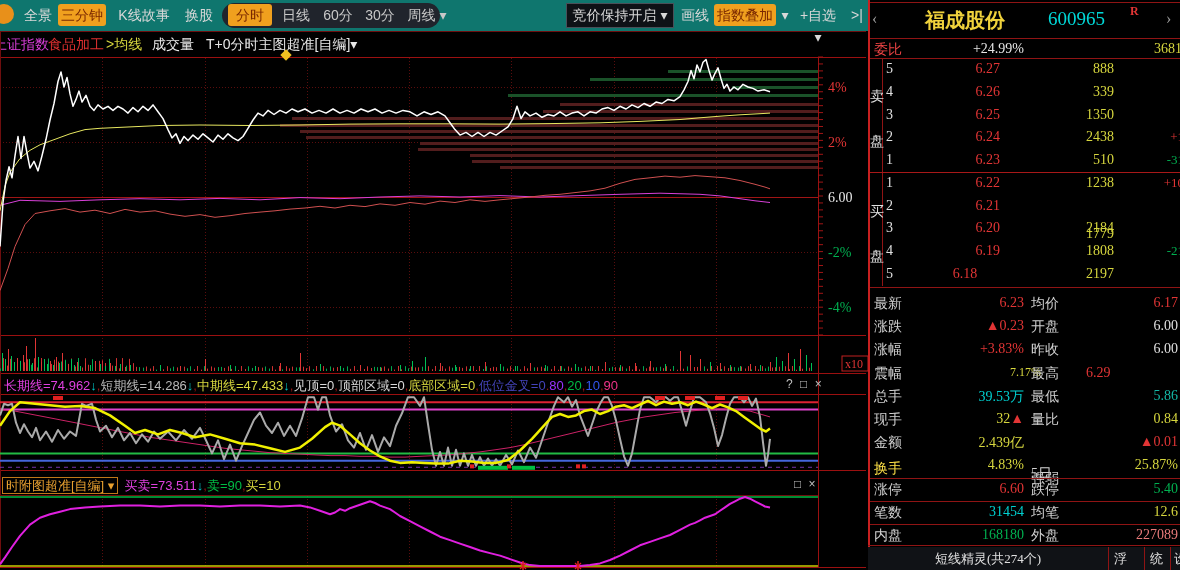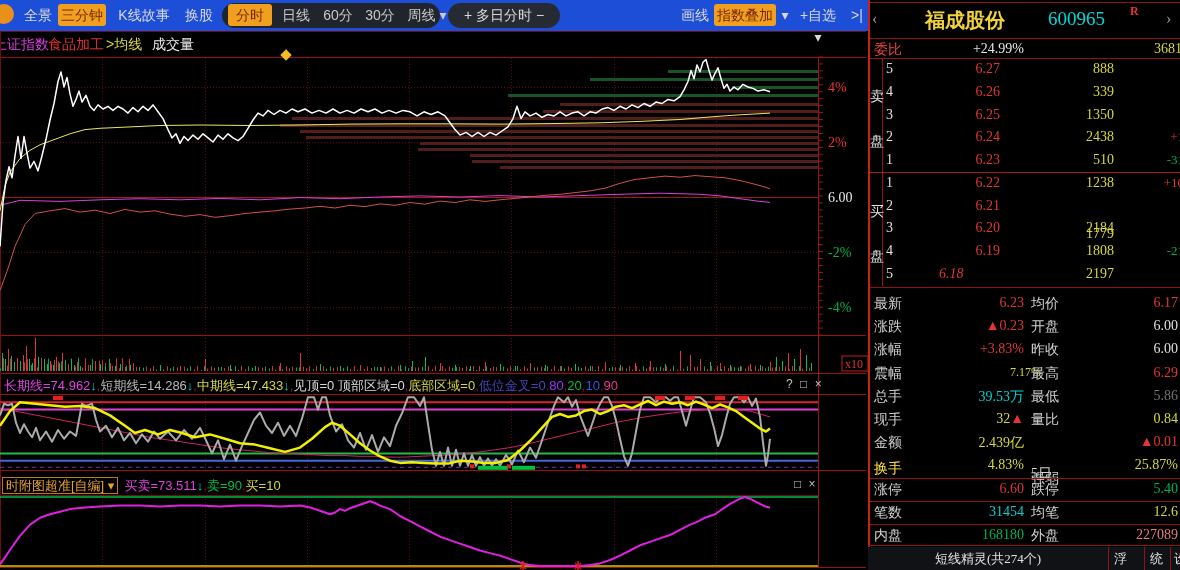--- a/index.html
+++ b/index.html
@@ -1,18 +1,18 @@
 <!DOCTYPE html>
 <html><head>
 <meta charset="utf-8">
 <style>
   html,body{margin:0;padding:0;background:#000;}
   #app{position:relative;width:1180px;height:570px;background:#000;overflow:hidden;font-family:"Liberation Sans",sans-serif;}
   .abs{position:absolute;white-space:nowrap;}
-  #toolbar{position:absolute;left:0;top:0;width:868px;height:31px;background:#1d4ed8;}
+  #toolbar{position:absolute;left:0;top:0;width:868px;height:31px;background:#0f766e;}
   .tbtn{position:absolute;top:4px;height:22px;line-height:22px;color:#d8d8d8;font-size:14px;text-align:center;cursor:default;}
   .tbtn.orange{background:#f0a01e;color:#7a2800;border-radius:3px;}
   .tbtn.tab{color:#c8c8c8;}
   .capsule{position:absolute;left:222px;top:3px;width:218px;height:25px;background:#20242c;border-radius:13px;}
   .pill{background:#262b33;border-radius:13px;top:3px;height:25px;line-height:25px;}
   .boxed{border:1px solid #4a4f58;background:#0e1116;top:3px;height:23px;line-height:23px;}
   #subbar{position:absolute;left:0;top:31px;width:868px;height:26px;}
   .sbitem{position:absolute;top:4px;font-size:14px;line-height:18px;}
   .hdrseg{font-size:13px;}
   #ind-header{position:absolute;left:4px;top:376px;height:16px;}
@@ -29,33 +29,34 @@
     <div class="capsule"></div>
   <div class="tbtn" style="left: 18px; width: 40px;">全景</div>
       <div class="tbtn orange" style="left: 58px; width: 48px;">三分钟</div>
       <div class="tbtn" style="left: 112px; width: 64px;">K线故事</div>
       <div class="tbtn" style="left: 180px; width: 38px;">换股</div>
       <div class="tbtn orange" style="left: 228px; width: 44px;">分时</div>
       <div class="tbtn tab" style="left: 278px; width: 36px;">日线</div>
       <div class="tbtn tab" style="left: 318px; width: 40px;">60分</div>
       <div class="tbtn tab" style="left: 360px; width: 40px;">30分</div>
       <div class="tbtn tab" style="left: 402px; width: 50px;">周线 ▾</div>
-      <div class="tbtn pill" style="left: 448px; width: 112px;">+  多日分时  −</div>
+      <div class="tbtn boxed" style="left: 566px; width: 106px;">竞价保持开启 ▾</div>
       <div class="tbtn" style="left: 678px; width: 34px;">画线</div>
       <div class="tbtn orange" style="left: 714px; width: 62px;">指数叠加</div>
       <div class="tbtn" style="left: 778px; width: 14px;">▾</div>
       <div class="tbtn" style="left: 796px; width: 44px;">+自选 ▾</div>
       <div class="tbtn" style="left: 848px; width: 18px;">&gt;|</div>
       <div class="abs" style="left: -6px; top: 4px; width: 20px; height: 20px; border-radius: 50%; background: rgb(232, 144, 26);"></div>
     </div>
   <div id="subbar">
       <div class="abs sbitem" style="left: -7px; top: 4px; font-size: 14px; color: rgb(217, 62, 217);">上证指数</div>
       <div class="abs sbitem" style="left: 48px; top: 4px; font-size: 14px; color: rgb(224, 48, 48);">食品加工</div>
       <div class="abs sbitem" style="left: 106px; top: 4px; font-size: 14px; color: rgb(214, 214, 62);">&gt;均线</div>
       <div class="abs sbitem" style="left: 152px; top: 4px; font-size: 14px; color: rgb(232, 232, 232);">成交量</div>
+      <div class="abs sbitem" style="left: 206px; top: 4px; font-size: 14px; color: rgb(232, 232, 232);">T+0分时主图超准[自编]▾</div>
     </div>
   <svg id="chart-svg" style="position:absolute;left:0;top:0;" width="868" height="570" xmlns="http://www.w3.org/2000/svg">
       <line x1="102.5" y1="58" x2="102.5" y2="334" stroke="#5a0d0d" stroke-width="1" stroke-dasharray="1,2"></line>
       <line x1="102.5" y1="338" x2="102.5" y2="371" stroke="#5a0d0d" stroke-width="1" stroke-dasharray="1,2"></line>
       <line x1="102.5" y1="395" x2="102.5" y2="468" stroke="#5a0d0d" stroke-width="1" stroke-dasharray="1,2"></line>
       <line x1="102.5" y1="496" x2="102.5" y2="566" stroke="#5a0d0d" stroke-width="1" stroke-dasharray="1,2"></line>
       <line x1="205.5" y1="58" x2="205.5" y2="334" stroke="#5a0d0d" stroke-width="1" stroke-dasharray="1,2"></line>
       <line x1="205.5" y1="338" x2="205.5" y2="371" stroke="#5a0d0d" stroke-width="1" stroke-dasharray="1,2"></line>
       <line x1="205.5" y1="395" x2="205.5" y2="468" stroke="#5a0d0d" stroke-width="1" stroke-dasharray="1,2"></line>
       <line x1="205.5" y1="496" x2="205.5" y2="566" stroke="#5a0d0d" stroke-width="1" stroke-dasharray="1,2"></line>
@@ -574,21 +575,21 @@
         <div class="abs" style="left: 150px; top: 2px; width: 82px; text-align: right; font-size: 14px; color: rgb(214, 214, 62);">2184</div>
       </div>
       <div class="abs" style="left: 14px; top: 241.2px; width: 298px; height: 22.8px;">
         <div class="abs" style="left: 4px; top: 2px; font-size: 14px; color: rgb(224, 224, 224);">4</div>
         <div class="abs" style="left: 40px; top: 2px; width: 78px; text-align: right; font-size: 14px; color: rgb(226, 53, 53);">6.19</div>
         <div class="abs" style="left: 150px; top: 2px; width: 82px; text-align: right; font-size: 14px; color: rgb(214, 214, 62);">1808</div>
         <div class="abs" style="left: 250px; top: 2px; width: 52px; text-align: right; font-size: 13px; color: rgb(0, 176, 80);">-21</div>
       </div>
       <div class="abs" style="left: 14px; top: 264px; width: 298px; height: 22.8px;">
         <div class="abs" style="left: 4px; top: 2px; font-size: 14px; color: rgb(224, 224, 224);">5</div>
-        <div class="abs" style="left: 57px; top: 2px; width: 78px; text-align: left; font-size: 14px; color: rgb(226, 53, 53); font-style: italic;">6.18</div>
+        <div class="abs" style="left: 44px; top: 2px; width: 78px; text-align: center; font-size: 14px; color: rgb(226, 53, 53);">6.18</div>
         <div class="abs" style="left: 150px; top: 2px; width: 82px; text-align: right; font-size: 14px; color: rgb(214, 214, 62);">2197</div>
       </div>
       <div class="abs" style="left: 14px; top: 59px; width: 1px; height: 227px; background: rgb(143, 20, 20);"></div>
       <div class="abs" style="left: 0px; top: 172px; width: 312px; height: 1px; background: rgb(168, 24, 24);"></div>
       <div class="abs" style="left: 0px; top: 287px; width: 312px; height: 1px; background: rgb(143, 20, 20);"></div>
       <div class="abs" style="left: 2px; top: 88px; font-size: 14px; color: rgb(224, 224, 224);">卖</div>
       <div class="abs" style="left: 2px; top: 133px; font-size: 14px; color: rgb(224, 224, 224);">盘</div>
       <div class="abs" style="left: 2px; top: 203px; font-size: 14px; color: rgb(224, 224, 224);">买</div>
       <div class="abs" style="left: 2px; top: 248px; font-size: 14px; color: rgb(224, 224, 224);">盘</div>
       <div class="abs" style="left: 6px; top: 295px; font-size: 14px; color: rgb(208, 208, 208);">最新</div>
@@ -599,25 +600,25 @@
       <div class="abs" style="left: 60px; top: 318.2px; width: 96px; text-align: right; font-size: 14px; color: rgb(226, 53, 53);">▲0.23</div>
       <div class="abs" style="left: 163px; top: 318.2px; font-size: 14px; color: rgb(208, 208, 208);">开盘</div>
       <div class="abs" style="left: 218px; top: 318.2px; width: 92px; text-align: right; font-size: 14px; color: rgb(224, 224, 224);">6.00</div>
       <div class="abs" style="left: 6px; top: 341.4px; font-size: 14px; color: rgb(208, 208, 208);">涨幅</div>
       <div class="abs" style="left: 60px; top: 341.4px; width: 96px; text-align: right; font-size: 14px; color: rgb(226, 53, 53);">+3.83%</div>
       <div class="abs" style="left: 163px; top: 341.4px; font-size: 14px; color: rgb(208, 208, 208);">昨收</div>
       <div class="abs" style="left: 218px; top: 341.4px; width: 92px; text-align: right; font-size: 14px; color: rgb(224, 224, 224);">6.00</div>
       <div class="abs" style="left: 6px; top: 364.6px; font-size: 14px; color: rgb(208, 208, 208);">震幅</div>
       <div class="abs" style="left: 77px; top: 364.6px; width: 96px; text-align: right; font-size: 12px; color: rgb(214, 214, 62);">7.17%</div>
       <div class="abs" style="left: 163px; top: 364.6px; font-size: 14px; color: rgb(208, 208, 208);">最高</div>
-      <div class="abs" style="left: 218px; top: 364.6px; width: 92px; text-align: right; font-size: 14px; color: rgb(226, 53, 53);">6.29</div>
+      <div class="abs" style="left: 218px; top: 364.6px; width: 92px; text-align: left; font-size: 14px; color: rgb(226, 53, 53);">6.29</div>
       <div class="abs" style="left: 6px; top: 387.8px; font-size: 14px; color: rgb(208, 208, 208);">总手</div>
       <div class="abs" style="left: 60px; top: 387.8px; width: 96px; text-align: right; font-size: 14px; color: rgb(0, 208, 208);">39.53万</div>
       <div class="abs" style="left: 163px; top: 387.8px; font-size: 14px; color: rgb(208, 208, 208);">最低</div>
-      <div class="abs" style="left: 218px; top: 387.8px; width: 92px; text-align: right; font-size: 14px; color: #737373;">5.86</div>
+      <div class="abs" style="left: 218px; top: 387.8px; width: 92px; text-align: right; font-size: 14px; color: #14b8a6;">5.86</div>
       <div class="abs" style="left: 6px; top: 411px; font-size: 14px; color: rgb(208, 208, 208);">现手</div>
       <div class="abs" style="left: 60px; top: 411px; width: 96px; text-align: right; font-size: 14px; color: rgb(214, 214, 62);">32<span style="color: rgb(226, 53, 53);">▲</span></div>
       <div class="abs" style="left: 163px; top: 411px; font-size: 14px; color: rgb(208, 208, 208);">量比</div>
       <div class="abs" style="left: 218px; top: 411px; width: 92px; text-align: right; font-size: 14px; color: rgb(214, 214, 62);">0.84</div>
       <div class="abs" style="left: 6px; top: 434.2px; font-size: 14px; color: rgb(208, 208, 208);">金额</div>
       <div class="abs" style="left: 60px; top: 434.2px; width: 96px; text-align: right; font-size: 14px; color: rgb(214, 214, 62);">2.439亿</div>
       <div class="abs" style="left: 163px; top: 434.2px; font-size: 14px; color: rgb(208, 208, 208); margin-top: 36px;">强弱</div>
       <div class="abs" style="left: 218px; top: 434.2px; width: 92px; text-align: right; font-size: 14px; color: rgb(226, 53, 53);">▲0.01</div>
       <div class="abs" style="left: 6px; top: 460px; font-size: 14px; color: #fde047;">换手</div>
       <div class="abs" style="left: 60px; top: 457.4px; width: 96px; text-align: right; font-size: 14px; color: rgb(214, 214, 62);">4.83%</div>

